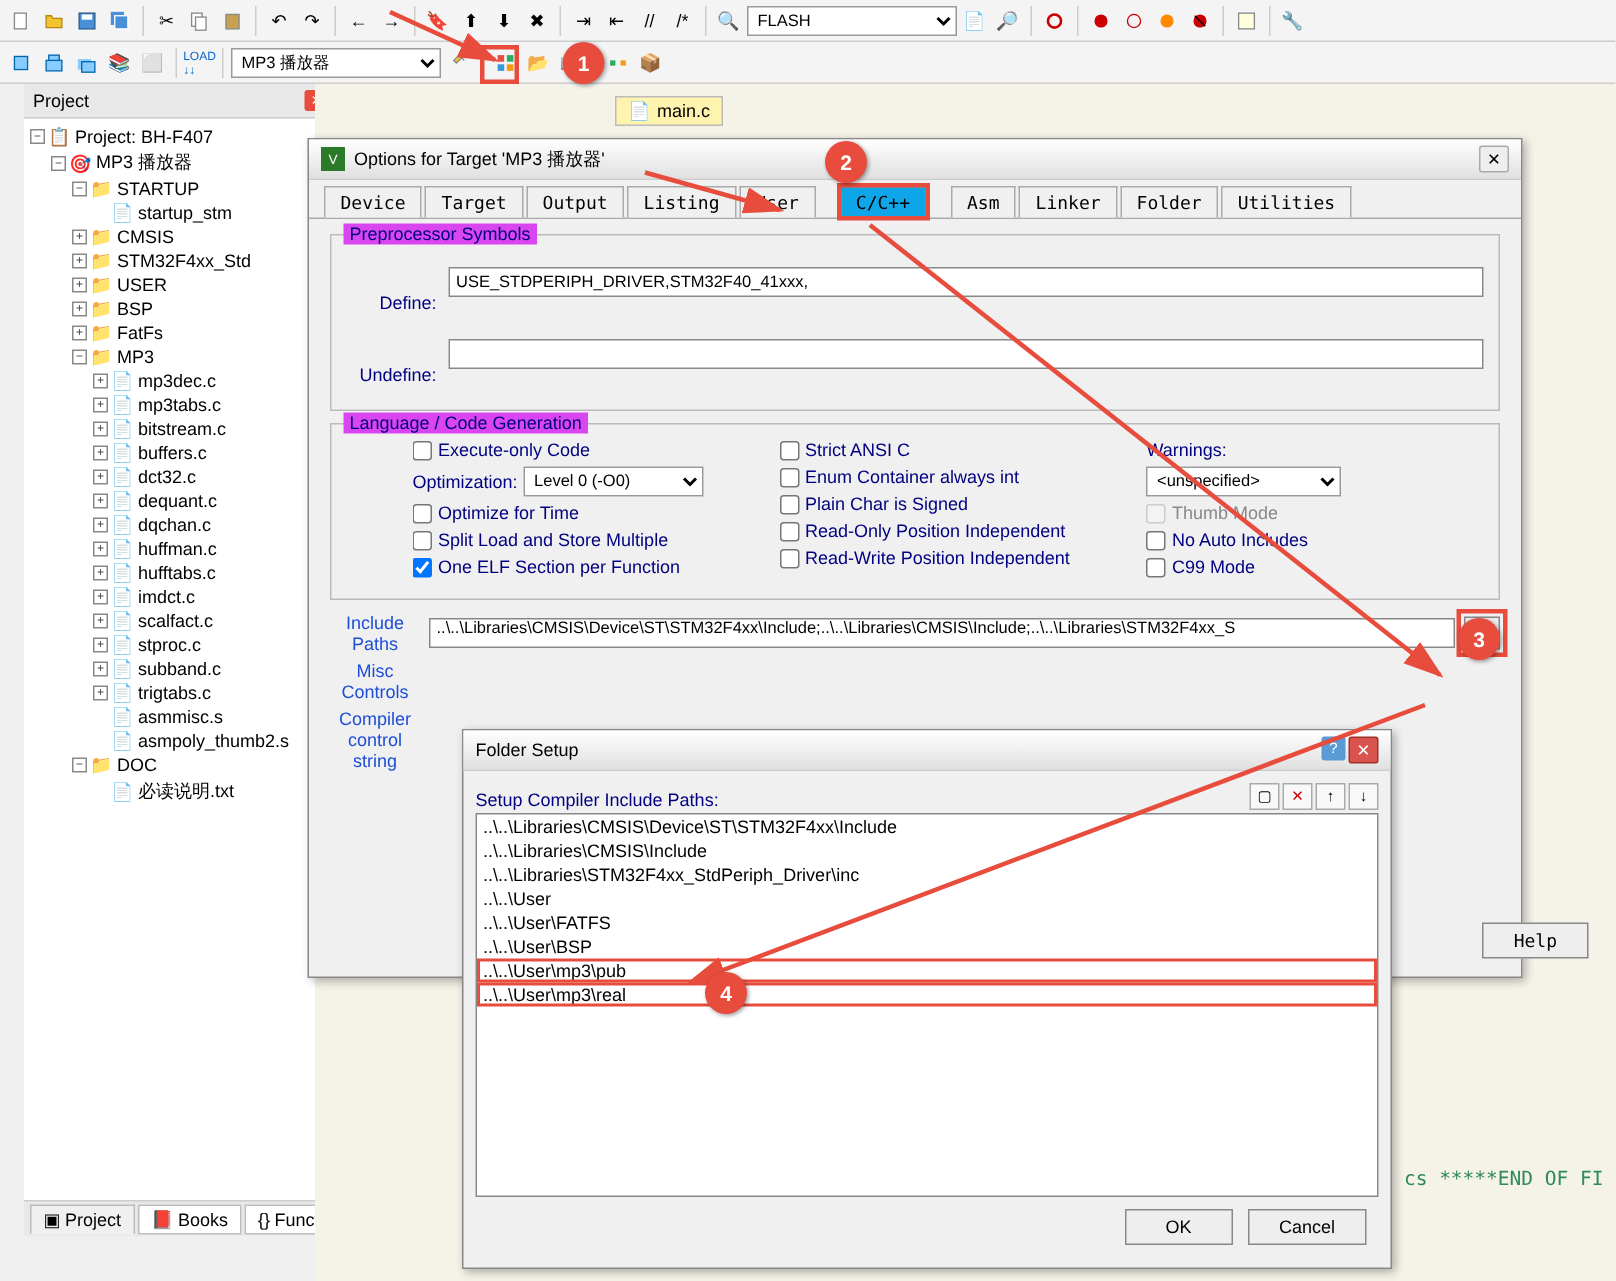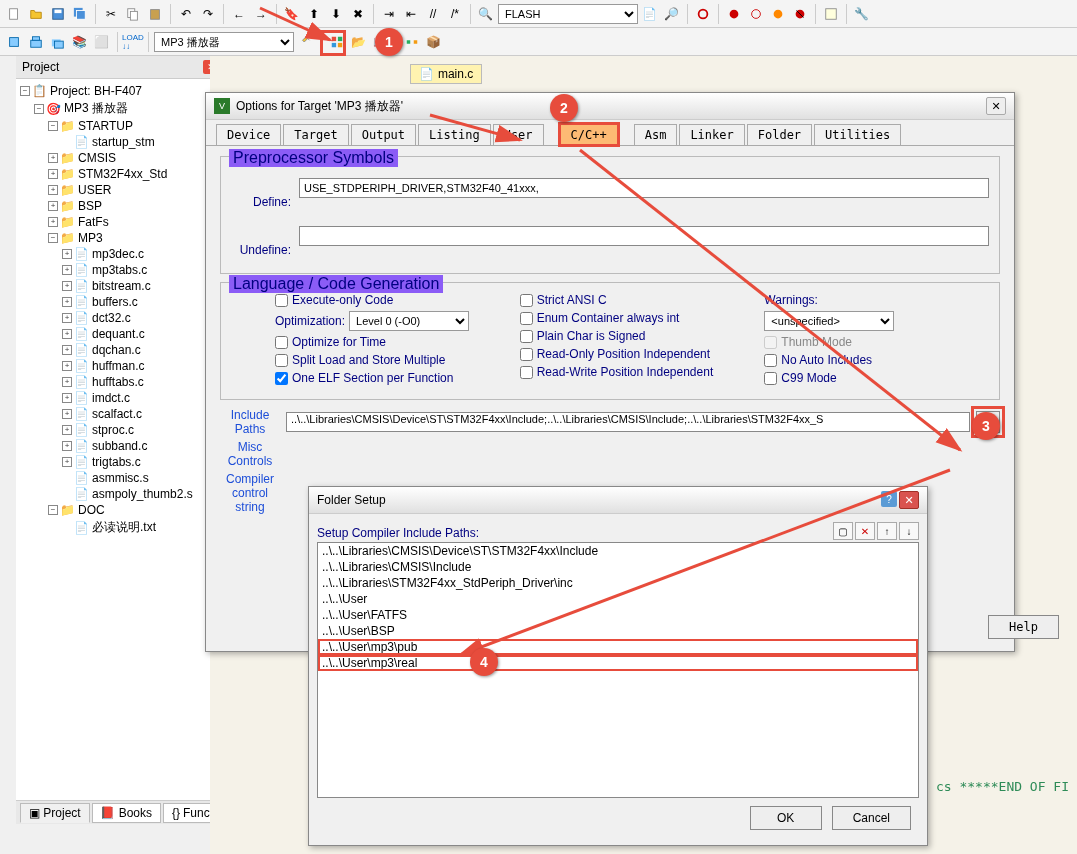--- a/index.html
+++ b/index.html
@@ -32,26 +32,26 @@
 .editor-text { position: absolute; right: 8px; bottom: 60px; color: #2e8b57; font-family: monospace; font-size: 13px; }
 
 .dialog { position: absolute; background: #f0f0f0; border: 1px solid #888; box-shadow: 2px 2px 6px rgba(0,0,0,0.3); }
 .dialog-title { background: linear-gradient(#fff, #e0e0e0); padding: 4px 8px; border-bottom: 1px solid #ccc; display: flex; justify-content: space-between; align-items: center; font-size: 13px; }
 .dialog-close { width: 20px; height: 18px; border: 1px solid #aaa; background: #eee; display: flex; align-items: center; justify-content: center; cursor: pointer; font-size: 11px; border-radius: 2px; }
 .dialog-close.red { background: #d9534f; color: #fff; border-color: #a03028; }
 
 #options-dialog { left: 205px; top: 92px; width: 810px; height: 560px; }
 .tab-strip { display: flex; padding: 4px 10px 0 10px; background: #f0f0f0; }
 .tab { padding: 3px 10px; border: 1px solid #aaa; border-bottom: none; margin-right: 2px; background: #f0f0f0; cursor: pointer; font-size: 12px; font-family: monospace; }
-.tab.active { background: #fdba74; }
+.tab.active { background: #0ea5e9; }
 .tab-highlight { outline: 3px solid #e74c3c; outline-offset: -1px; }
 .tab-content { background: #f0f0f0; border-top: 1px solid #aaa; padding: 10px 14px; height: 480px; }
 
 .group { border: 1px solid #bbb; padding: 10px; margin-bottom: 8px; position: relative; }
-.group-title { position: absolute; top: -8px; left: 8px; background: #8b5cf6; padding: 0 4px; font-size: 16px; color: #000080; }
+.group-title { position: absolute; top: -8px; left: 8px; background: #d946ef; padding: 0 4px; font-size: 12px; color: #000080; }
 .form-row { display: flex; align-items: center; margin-bottom: 6px; gap: 8px; }
 .form-label { width: 60px; text-align: right; color: #000080; font-size: 12px; margin-top: 28px; }
 .form-input { flex: 1; border: 1px solid #888; background: #fff; height: 20px; padding: 0 4px; font-size: 11px; }
 .checkbox-row { display: flex; align-items: center; gap: 4px; margin-bottom: 4px; color: #000080; font-size: 12px; }
 .checkbox-row input { width: 13px; height: 13px; }
 .three-col { display: flex; gap: 20px; margin-left: 44px; }
 .col { flex: 1; }
 
 .path-row { display: flex; align-items: center; gap: 6px; margin-bottom: 4px; }
 .path-label { width: 60px; text-align: center; color: #1d4ed8; font-size: 12px; }

